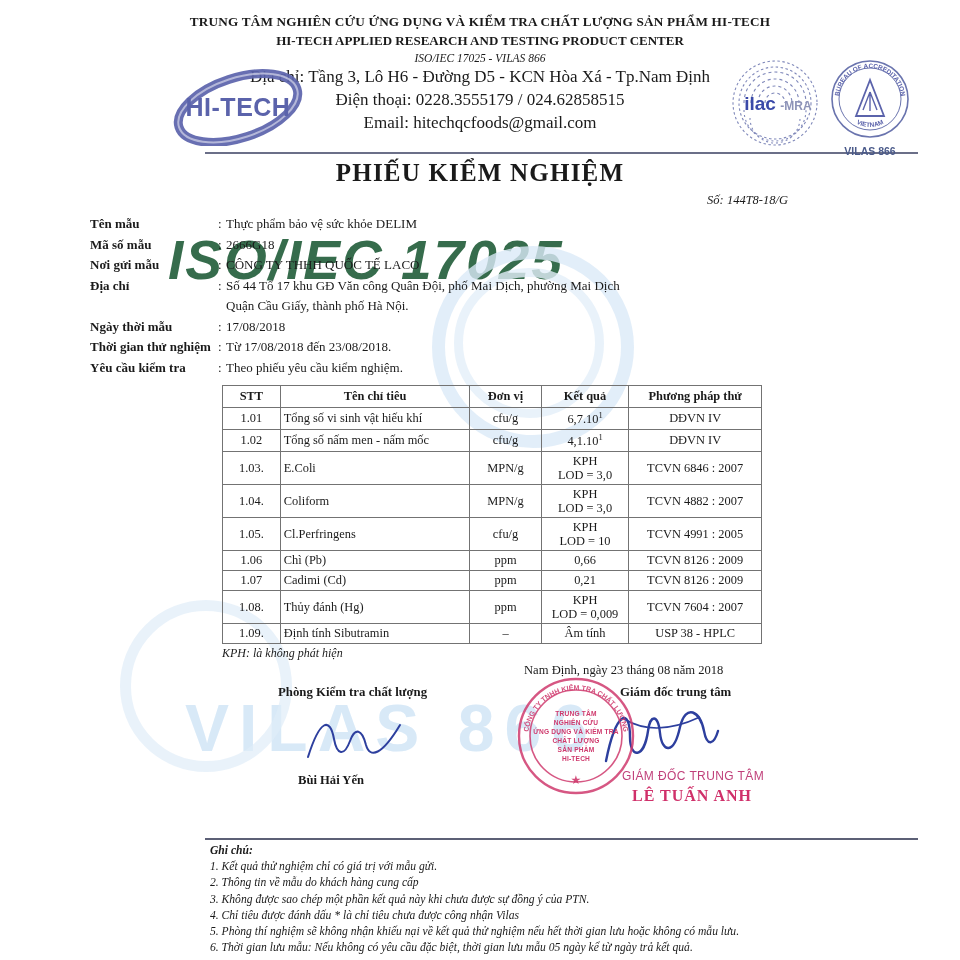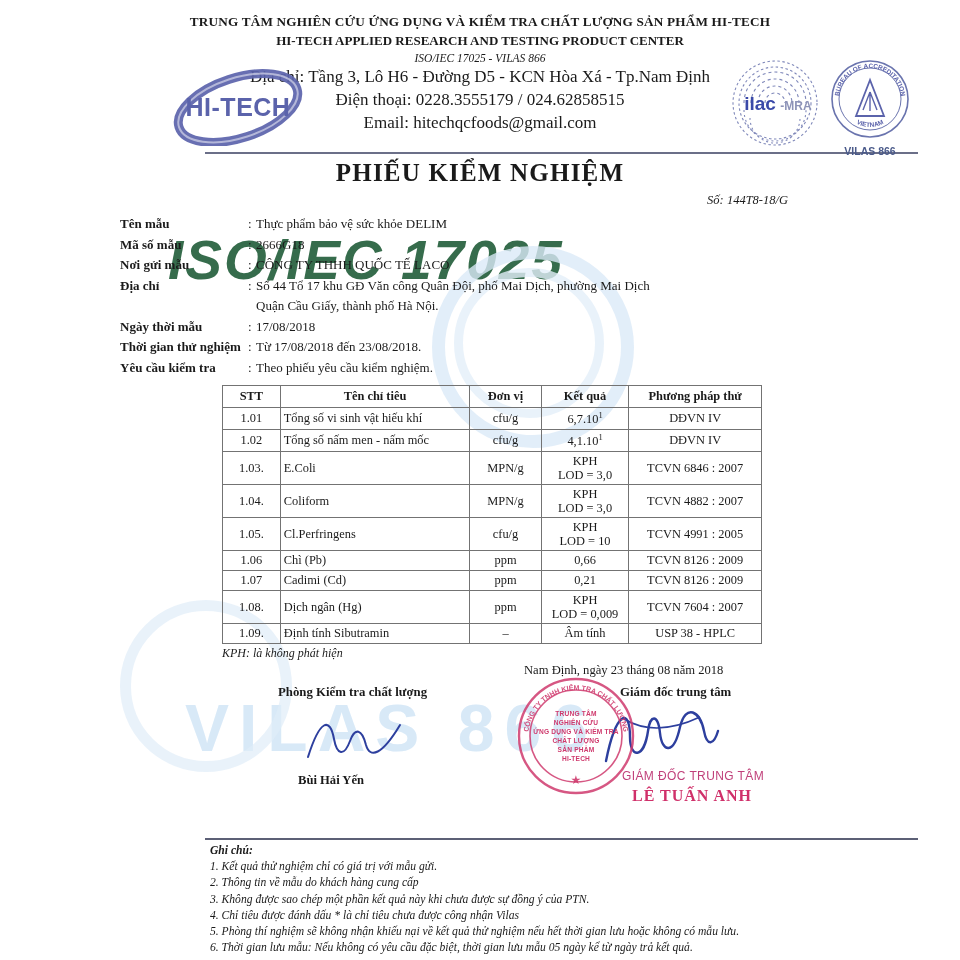--- a/index.html
+++ b/index.html
@@ -82,21 +82,21 @@
     font-weight:bold;font-size:25px;letter-spacing:1.2px;
     margin-top:26px;
   }
   .docno{
     position:relative;z-index:2;text-align:right;
     padding-right:172px;margin-top:6px;
     font-style:italic;font-size:12.5px;
   }
 
   
-  .fields{position:relative;z-index:2;margin-top:6px;padding-left:120px;}
+  .fields{position:relative;z-index:2;margin-top:6px;padding-left:90px;}
   .frow{display:flex;align-items:flex-start;line-height:20.5px;}
   .flabel{
     width:128px;flex:0 0 128px;
     font-weight:bold;font-size:13px;
   }
   .fcolon{width:8px;flex:0 0 8px;font-size:13px;}
   .fvalue{font-size:13px;}
   .fvalue.bold{font-weight:normal;}
   .fcont{padding-left:136px;font-size:13px;line-height:20.5px;}
   .frow.inline .flabel{width:auto;flex:0 0 auto;margin-right:5px;}
@@ -359,21 +359,21 @@
         </tr>
         <tr>
           <td class="c-stt">1.07</td>
           <td class="c-name">Cadimi (Cd)</td>
           <td class="c-unit">ppm</td>
           <td class="c-res">0,21</td>
           <td class="c-met">TCVN 8126 : 2009</td>
         </tr>
         <tr>
           <td class="c-stt">1.08.</td>
-          <td class="c-name">Dịch ngân (Hg)</td>
+          <td class="c-name">Thủy đánh (Hg)</td>
           <td class="c-unit">ppm</td>
           <td class="c-res">
             <div class="twoline">KPH<br>LOD = 0,009</div>
           </td>
           <td class="c-met">TCVN 7604 : 2007</td>
         </tr>
         <tr>
           <td class="c-stt">1.09.</td>
           <td class="c-name">Định tính Sibutramin</td>
           <td class="c-unit">–</td>

